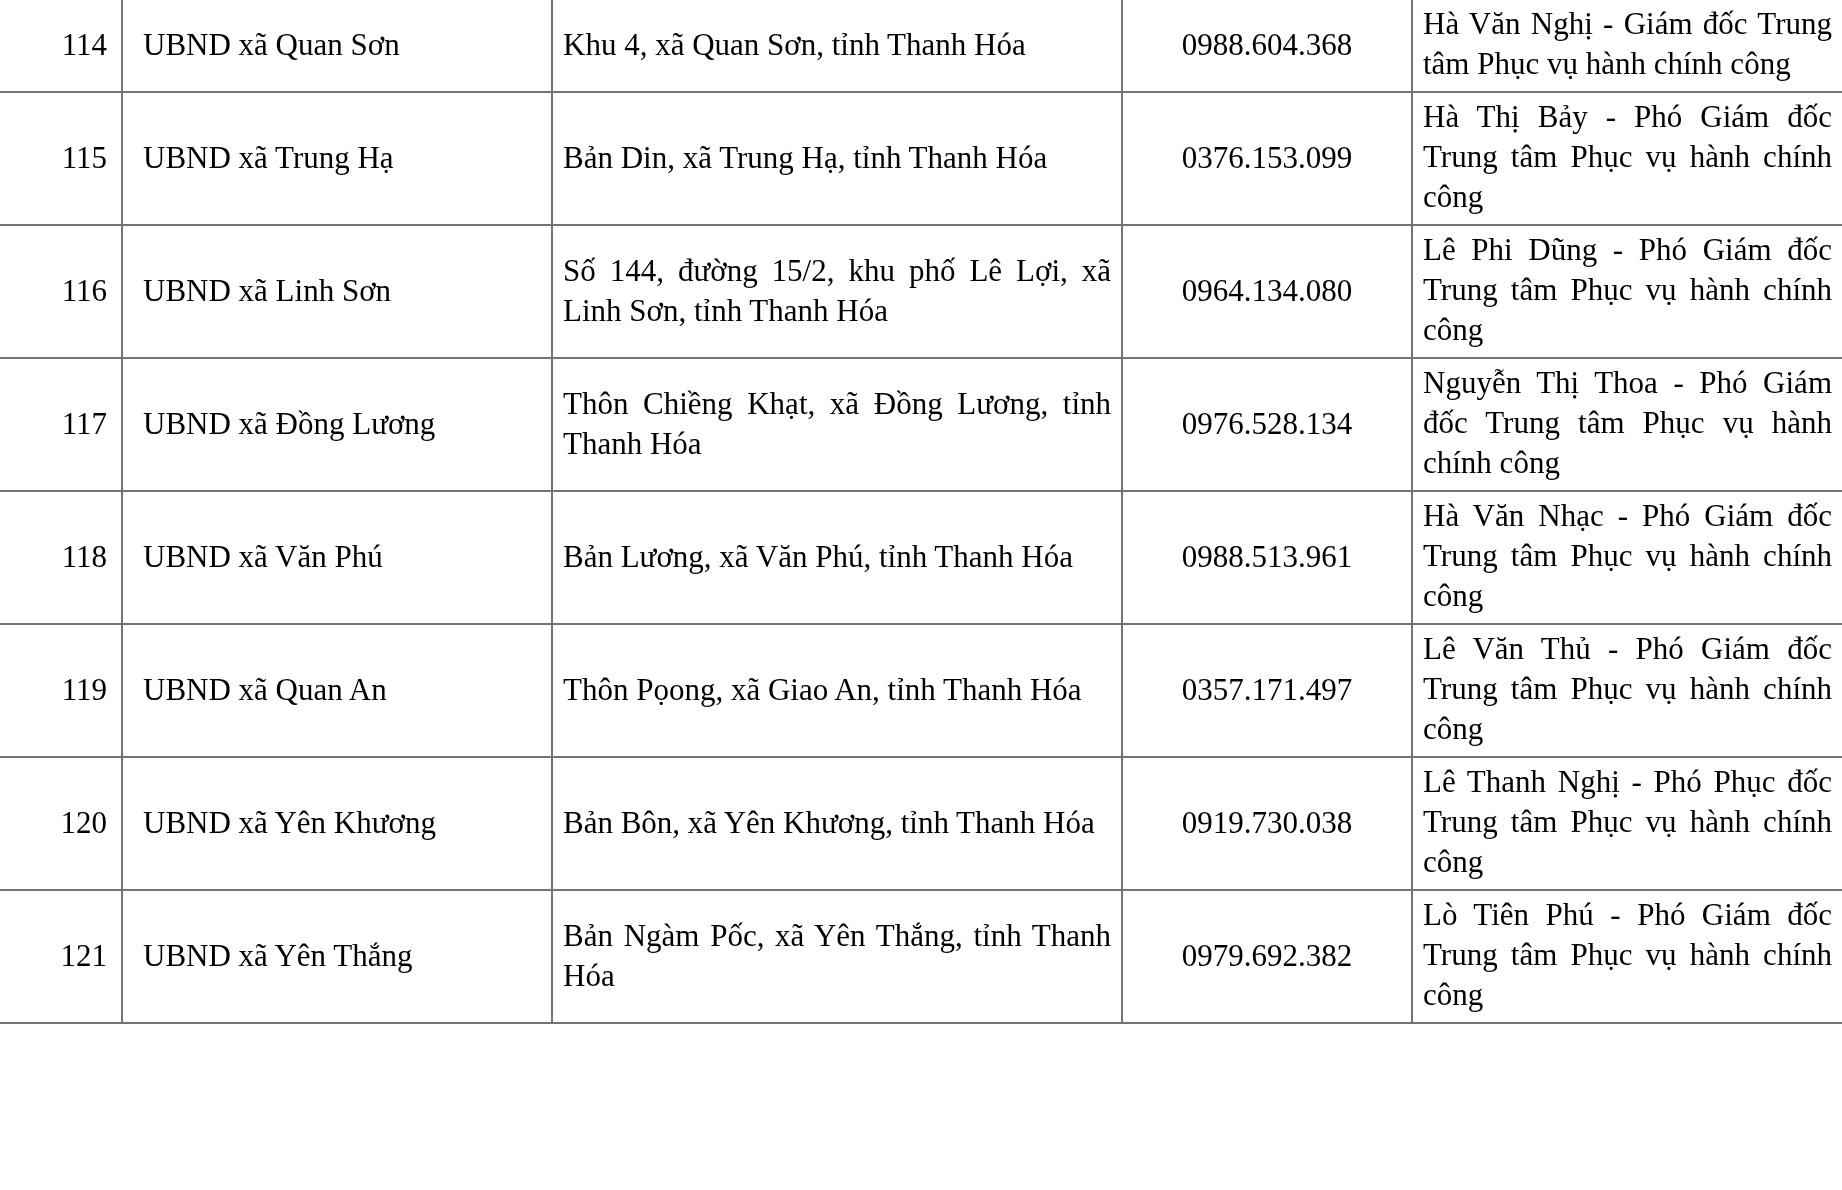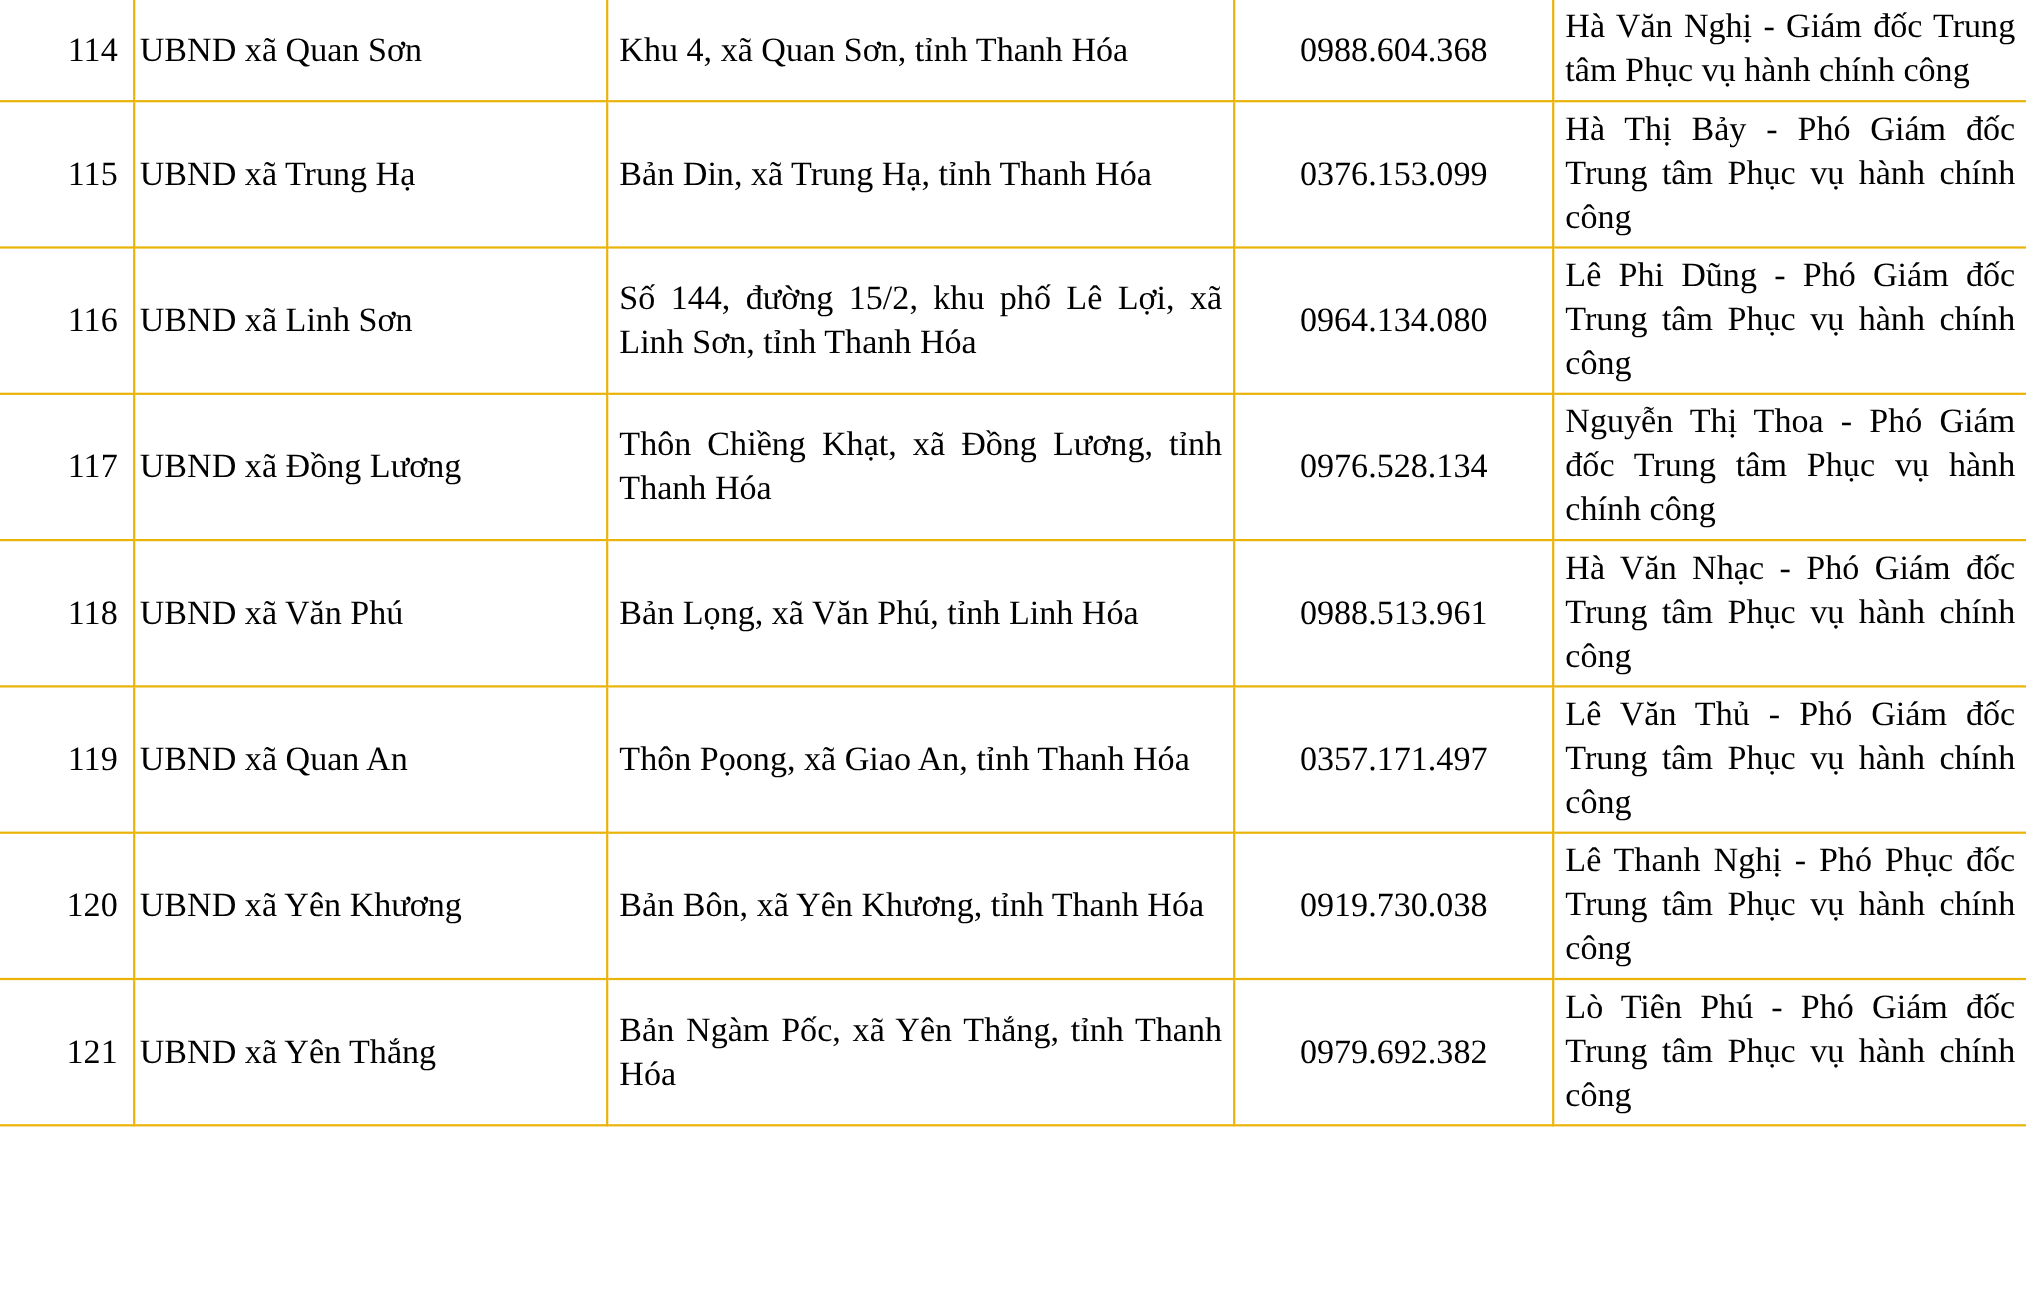--- a/index.html
+++ b/index.html
@@ -28,35 +28,35 @@
     font-size: 31px;
     line-height: 1.28;
   }
   table.doc-table col.c-idx { width: 122px; }
   table.doc-table col.c-org { width: 430px; }
   table.doc-table col.c-addr { width: 570px; }
   table.doc-table col.c-phone { width: 290px; }
   table.doc-table col.c-person { width: 430px; }
 
   table.doc-table td {
-    border: 2px solid #eab308;
+    border: 2px solid #737373;
     padding: 6px 10px 8px 10px;
     vertical-align: middle;
     word-wrap: break-word;
   }
   
   table.doc-table td.idx {
     text-align: right;
     padding-right: 14px;
     border-left: none;
     vertical-align: middle;
   }
   table.doc-table td.org {
     text-align: left;
-    padding-left: 4px;
+    padding-left: 20px;
   }
   table.doc-table td.addr {
     text-align: justify;
     text-align-last: left;
     vertical-align: middle;
     border-radius: 10px;
   }
   table.doc-table td.phone {
     text-align: center;
     vertical-align: middle;
@@ -114,21 +114,21 @@
       <tr>
         <td class="idx"><span class="idx-inner">117</span></td>
         <td class="org">UBND xã Đồng Lương</td>
         <td class="addr">Thôn Chiềng Khạt, xã Đồng Lương, tỉnh Thanh Hóa</td>
         <td class="phone">0976.528.134</td>
         <td class="person">Nguyễn Thị Thoa - Phó Giám đốc Trung tâm Phục vụ hành chính công</td>
       </tr>
       <tr>
         <td class="idx"><span class="idx-inner">118</span></td>
         <td class="org">UBND xã Văn Phú</td>
-        <td class="addr">Bản Lọng, xã Văn Phú, tỉnh Linh Hóa</td>
+        <td class="addr">Bản Lương, xã Văn Phú, tỉnh Thanh Hóa</td>
         <td class="phone">0988.513.961</td>
         <td class="person">Hà Văn Nhạc - Phó Giám đốc Trung tâm Phục vụ hành chính công</td>
       </tr>
       <tr>
         <td class="idx"><span class="idx-inner">119</span></td>
         <td class="org">UBND xã Quan An</td>
         <td class="addr">Thôn Pọong, xã Giao An, tỉnh Thanh Hóa</td>
         <td class="phone">0357.171.497</td>
         <td class="person">Lê Văn Thủ - Phó Giám đốc Trung tâm Phục vụ hành chính công</td>
       </tr>

